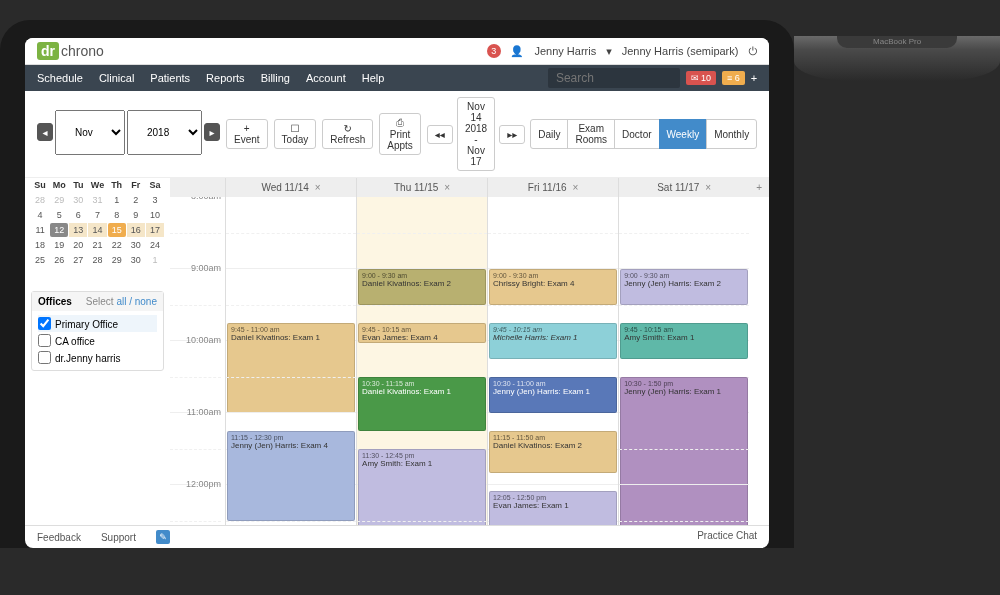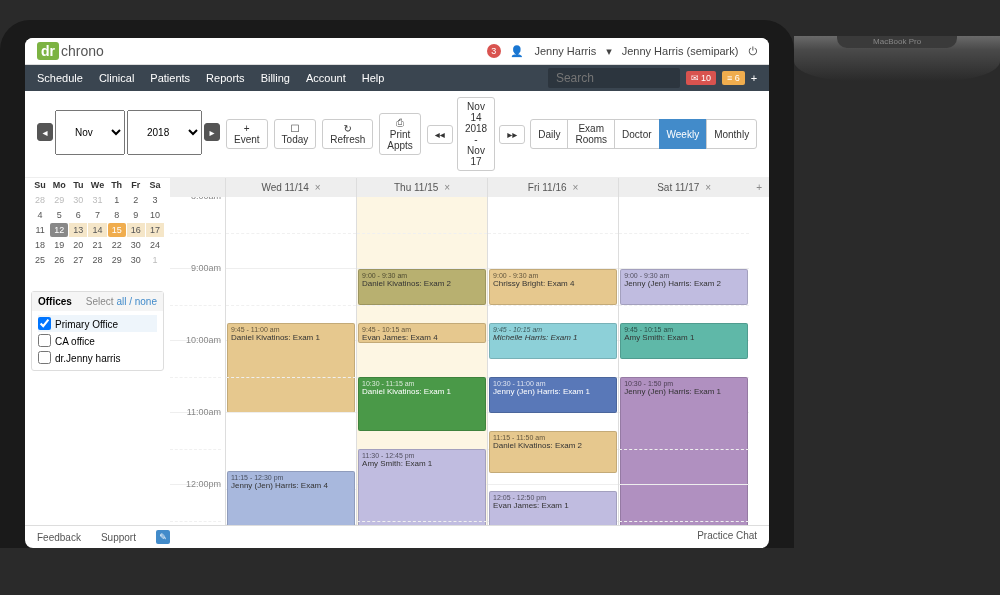--- a/index.html
+++ b/index.html
@@ -247,21 +247,21 @@
               <div class="hour-row">
                 <div class="time-label">12:00pm</div>
               </div>
             </div>
       <div class="day-col" id="day0">
               <div class="hour-row" style="position: relative; z-index: 1;"></div>
               <div class="hour-row" style="position: relative; z-index: 1;">
                 <div class="event ev-tan" style="top: 54px; height: 90px; z-index: 2;"><span class="t">9:45 - 11:00 am</span><span>Daniel Kivatinos: Exam 1</span></div>
               </div>
               <div class="hour-row" style="position: relative; z-index: 1;"></div>
-              <div class="hour-row" style="position: relative; z-index: 1; margin-top: 40px;">
+              <div class="hour-row" style="position: relative; z-index: 1;">
                 <div class="event ev-blue" style="top: 18px; height: 90px; z-index: 2;"><span class="t">11:15 - 12:30 pm</span><span>Jenny (Jen) Harris: Exam 4</span></div>
               </div>
               <div class="hour-row" style="position: relative; z-index: 1;"></div>
             </div>
       <div class="day-col" id="day1">
               <div class="day-shade"></div>
               <div class="hour-row" style="position: relative; z-index: 1;"></div>
               <div class="hour-row" style="position: relative; z-index: 1;">
                 <div class="event ev-olive" style="top: 0px; height: 36px; z-index: 2;"><span class="t">9:00 - 9:30 am</span><span>Daniel Kivatinos: Exam 2</span></div>
                 <div class="event ev-tan" style="top: 54px; height: 20px; z-index: 2;"><span class="t">9:45 - 10:15 am</span><span>Evan James: Exam 4</span></div>

